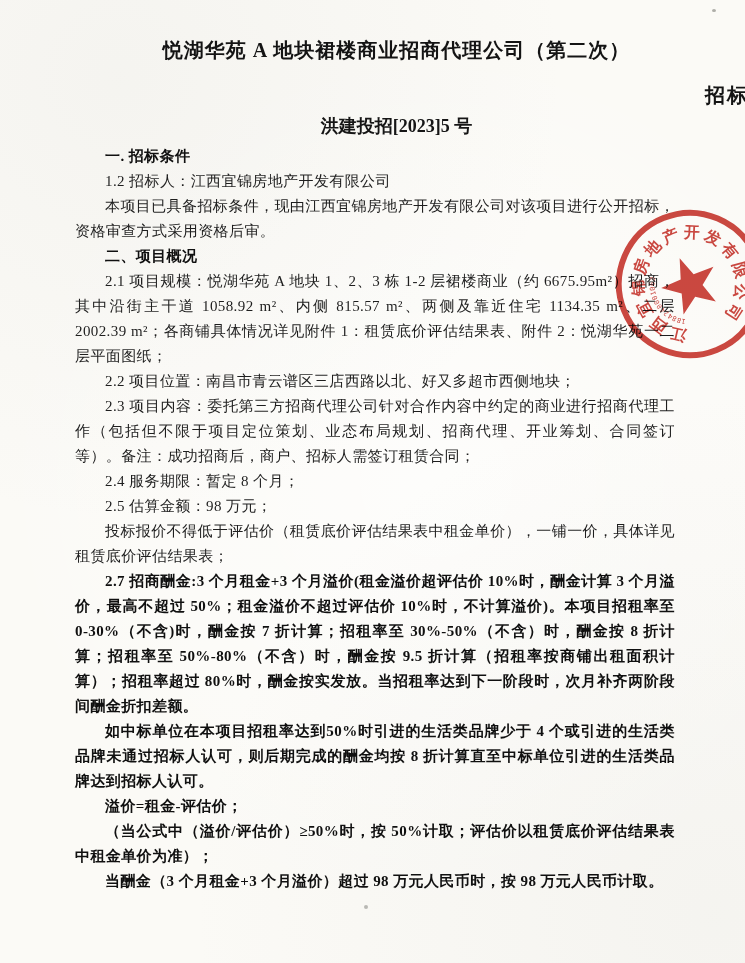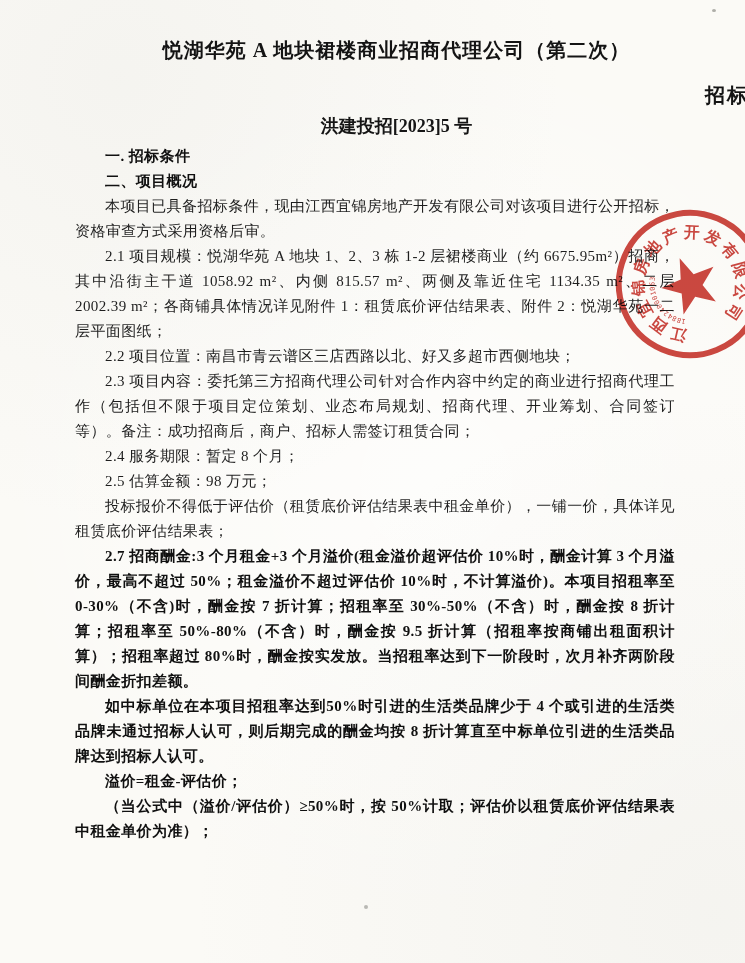--- a/index.html
+++ b/index.html
@@ -47,32 +47,34 @@
 <div class="page">
 
   <div class="titles">
     <div class="doc-title">悦湖华苑 A 地块裙楼商业招商代理公司（第二次）</div>
     <div class="doc-title2">招标公告</div>
     <div class="doc-number">洪建投招[2023]5 号</div>
   </div>
 
   <div class="content">
     <p class="para bold">一. 招标条件</p>
+    <p class="para">1.2 招标人：江西宜锦房地产开发有限公司</p>
+    <p class="para">本项目已具备招标条件，现由江西宜锦房地产开发有限公司对该项目进行公开招标，资格审查方式采用资格后审。</p>
     <p class="para bold">二、项目概况</p>
-    <p class="para">本项目已具备招标条件，现由江西宜锦房地产开发有限公司对该项目进行公开招标，资格审查方式采用资格后审。</p>
     <p class="para">2.1 项目规模：悦湖华苑 A 地块 1、2、3 栋 1-2 层裙楼商业（约 6675.95m²）招商，其中沿街主干道 1058.92 m²、内侧 815.57 m²、两侧及靠近住宅 1134.35 m²、二层 2002.39 m²；各商铺具体情况详见附件 1：租赁底价评估结果表、附件 2：悦湖华苑一二层平面图纸；</p>
     <p class="para">2.2 项目位置：南昌市青云谱区三店西路以北、好又多超市西侧地块；</p>
     <p class="para">2.3 项目内容：委托第三方招商代理公司针对合作内容中约定的商业进行招商代理工作（包括但不限于项目定位策划、业态布局规划、招商代理、开业筹划、合同签订等）。备注：成功招商后，商户、招标人需签订租赁合同；</p>
     <p class="para">2.4 服务期限：暂定 8 个月；</p>
     <p class="para">2.5 估算金额：98 万元；</p>
     <p class="para">投标报价不得低于评估价（租赁底价评估结果表中租金单价），一铺一价，具体详见租赁底价评估结果表；</p>
     <p class="para bold">2.7 招商酬金:3 个月租金+3 个月溢价(租金溢价超评估价 10%时，酬金计算 3 个月溢价，最高不超过 50%；租金溢价不超过评估价 10%时，不计算溢价)。本项目招租率至 0-30%（不含)时，酬金按 7 折计算；招租率至 30%-50%（不含）时，酬金按 8 折计算；招租率至 50%-80%（不含）时，酬金按 9.5 折计算（招租率按商铺出租面积计算）；招租率超过 80%时，酬金按实发放。当招租率达到下一阶段时，次月补齐两阶段间酬金折扣差额。</p>
     <p class="para bold">如中标单位在本项目招租率达到50%时引进的生活类品牌少于 4 个或引进的生活类品牌未通过招标人认可，则后期完成的酬金均按 8 折计算直至中标单位引进的生活类品牌达到招标人认可。</p>
     <p class="para bold">溢价=租金-评估价；</p>
     <p class="para bold">（当公式中（溢价/评估价）≥50%时，按 50%计取；评估价以租赁底价评估结果表中租金单价为准）；</p>
+    <p class="para bold">当酬金（3 个月租金+3 个月溢价）超过 98 万元人民币时，按 98 万元人民币计取。</p>
   </div>
 
   <svg class="seal" viewBox="0 0 160 160" xmlns="http://www.w3.org/2000/svg" style="--seal: #c62f28;">
     <circle class="ring" cx="80" cy="80" r="72"></circle>
     <polygon points="80,52 87.05,72.29 108.53,72.73 91.41,85.71 97.63,106.27 80,94 62.37,106.27 68.59,85.71 51.47,72.73 72.95,72.29"></polygon>
   <text transform="rotate(-145,80,80)" x="80" y="33" text-anchor="middle" class="seal-char">江</text>
       <text transform="rotate(-120.83333333333333,80,80)" x="80" y="33" text-anchor="middle" class="seal-char">西</text>
       <text transform="rotate(-96.66666666666666,80,80)" x="80" y="33" text-anchor="middle" class="seal-char">宜</text>
       <text transform="rotate(-72.5,80,80)" x="80" y="33" text-anchor="middle" class="seal-char">锦</text>
       <text transform="rotate(-48.33333333333333,80,80)" x="80" y="33" text-anchor="middle" class="seal-char">房</text>

